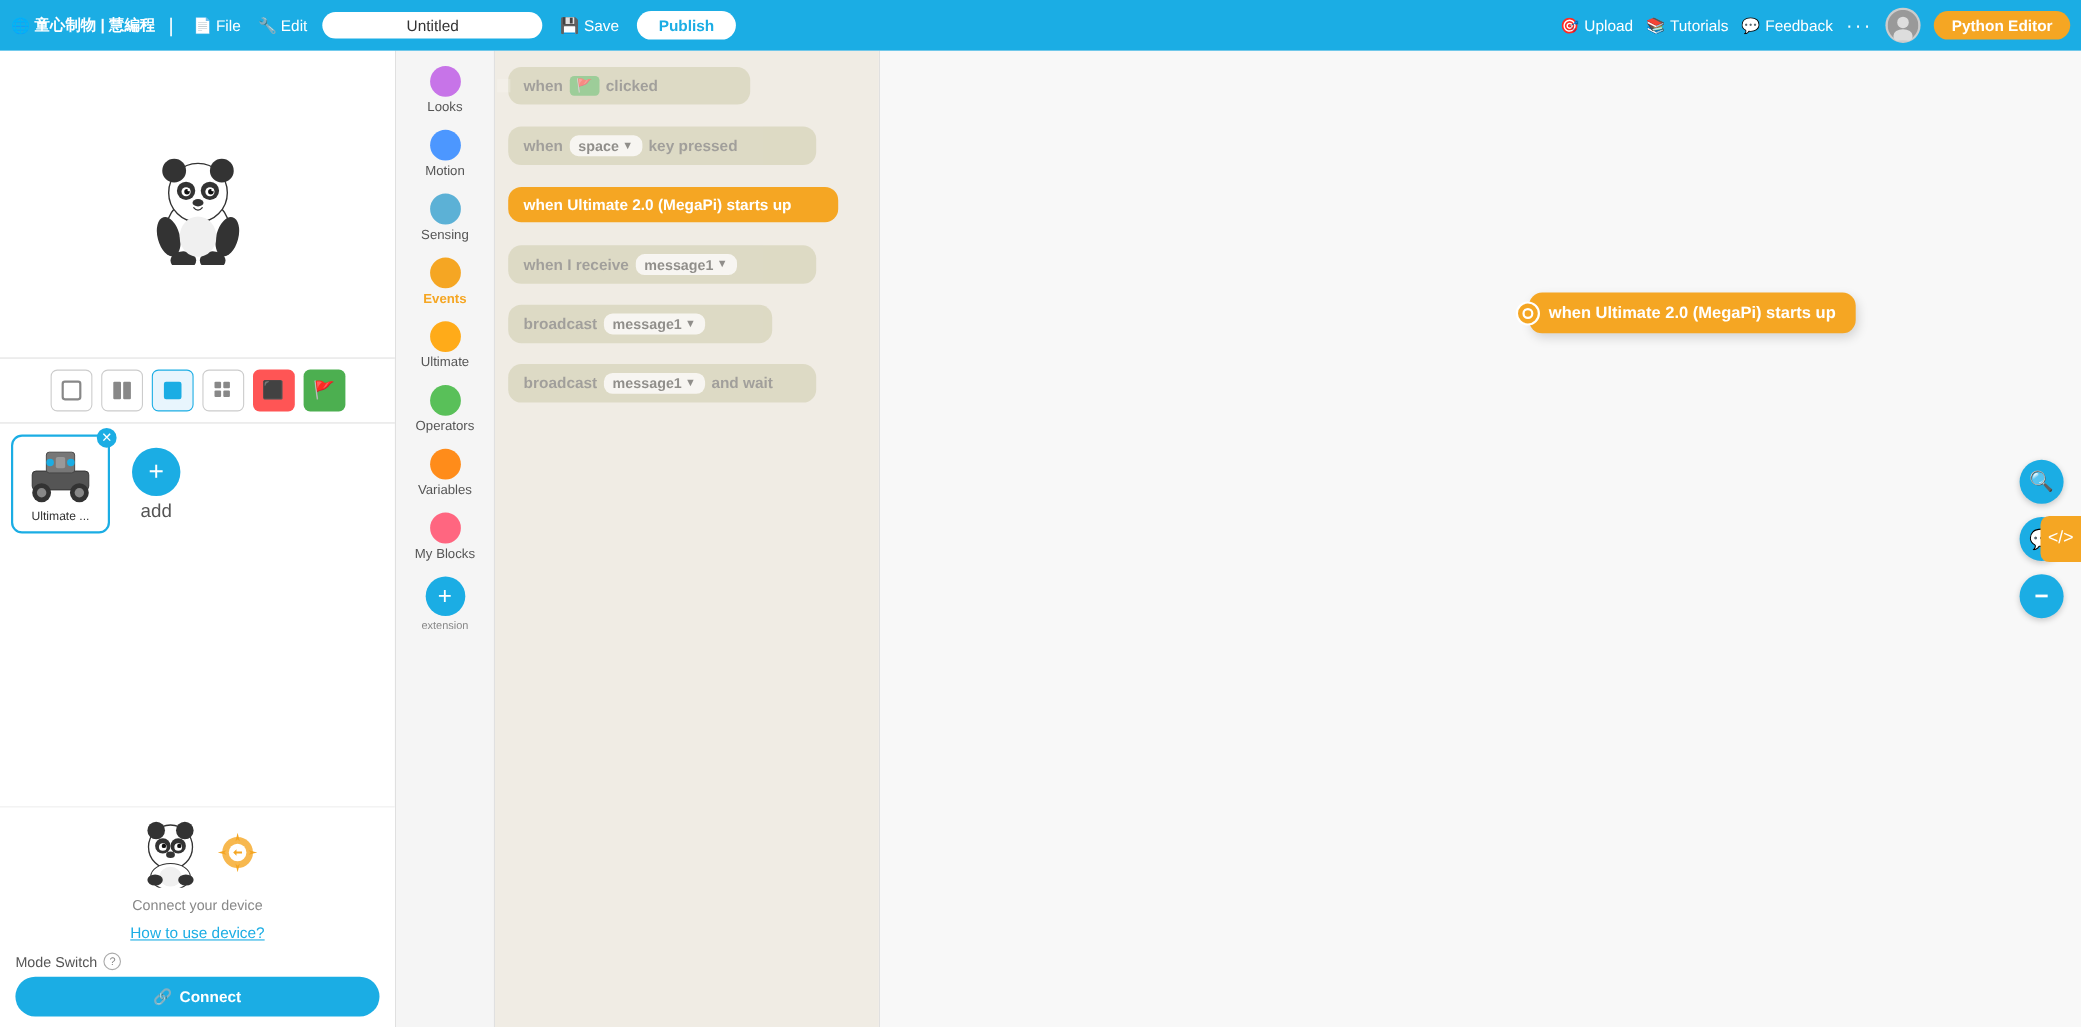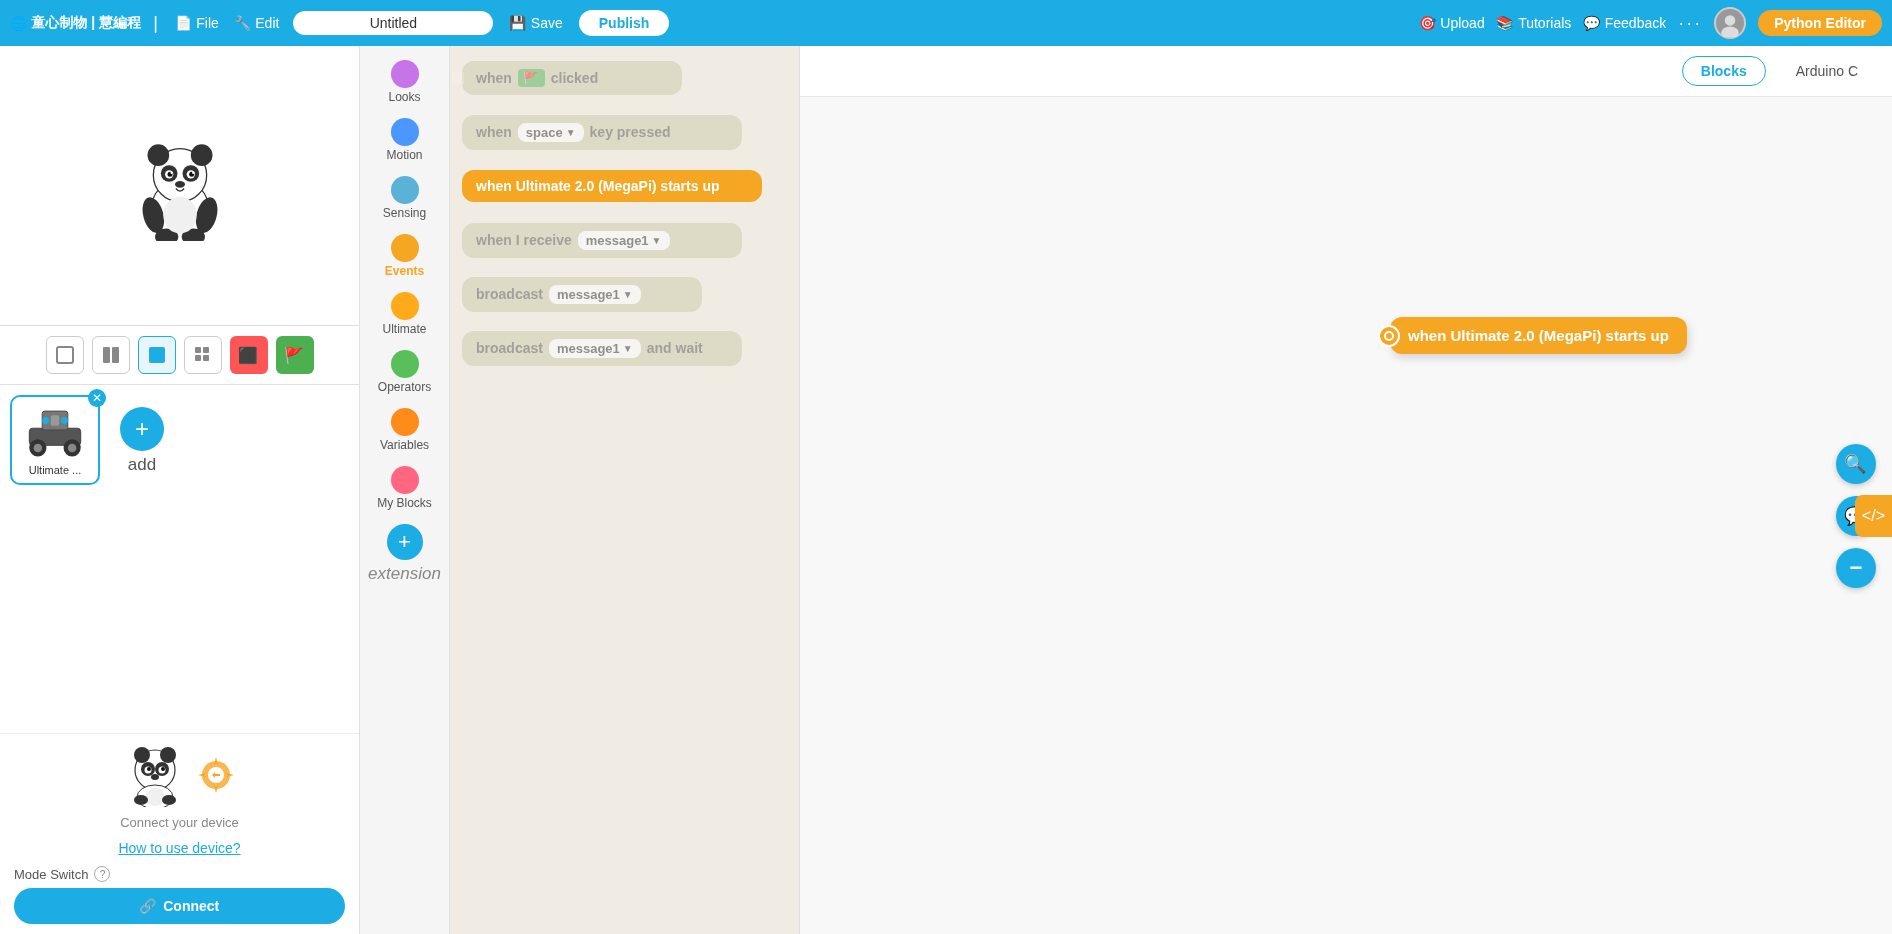--- a/index.html
+++ b/index.html
@@ -357,21 +357,21 @@
         </div>
         <div class="category-item">
           <span class="category-dot" style="background:#FF8C1A;"></span>
           <span class="category-label">Variables</span>
         </div>
         <div class="category-item">
           <span class="category-dot" style="background:#FF6680;"></span>
           <span class="category-label">My Blocks</span>
         </div>
         <div class="category-plus">+</div>
-        <div class="category-label" style="font-size:17px; color:#888; margin-top:2px;font-style:italic;">extension</div>
+        <div class="category-label" style="font-size:10px; color:#888; margin-top:2px;">extension</div>
       </div>
 
       <div class="blocks-list">
 
         <div class="block-item">
           <div class="block block-olive" style="background:rgba(158,158,90,0.45); color:#555; border-radius:12px; min-width:220px; position:relative;">
             <span style="background:rgba(255,255,255,0.3); border-radius:50% 0 0 50% 0 0; position:absolute; left:-10px; top:50%; transform:translateY(-50%); width:12px; height:12px; display:block;"></span>
             <span style="font-size:14px; color:#555;">when</span>
             <span style="background:#4CAF50; color:white; border-radius:4px; padding:2px 6px; font-size:12px;">🚩</span>
             <span style="font-size:14px; color:#555;">clicked</span>
@@ -420,28 +420,20 @@
             </span>
             <span style="font-size:14px; color:#555;">and wait</span>
           </div>
         </div>
       </div>
     </div>
   </div>
 
   <div class="workspace">
 
-    <div class="workspace-topbar">
-      <div class="workspace-tab active">
-        <span>Blocks</span>
-      </div>
-      <div class="workspace-tab inactive">
-        <span>Arduino C</span>
-      </div>
-    </div>
 
     <div class="workspace-canvas">
 
       <div class="canvas-block canvas-block-yellow" style="left: 590px; top: 220px; border-radius: 12px;">
 
         <div style="position:absolute; left:-12px; top:50%; transform:translateY(-50%); width:22px; height:22px; border-radius:50%; border:2px solid white; background:#F5A623; display:flex; align-items:center; justify-content:center;">
           <div style="width:10px; height:10px; border-radius:50%; border:2px solid white; background:transparent;"></div>
         </div>
         <span style="font-size:15px;">when Ultimate 2.0  (MegaPi)  starts up</span>
       </div>

